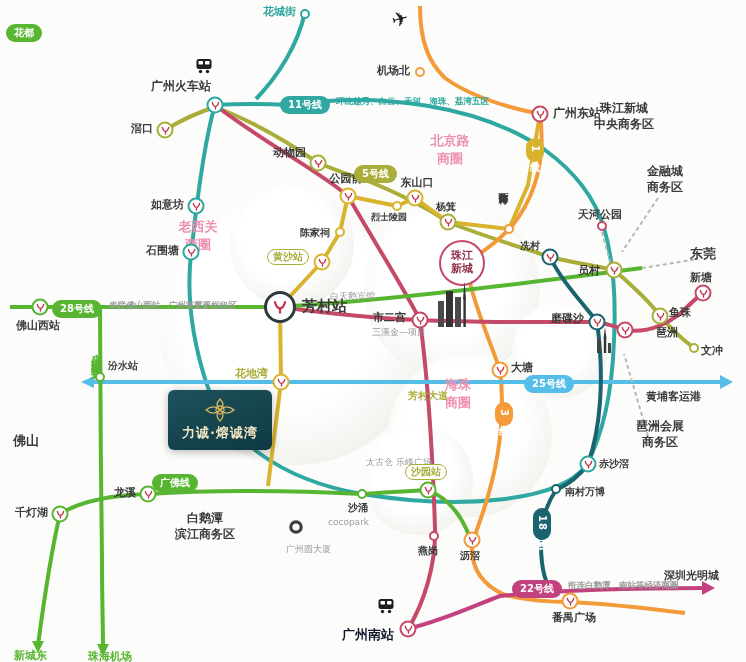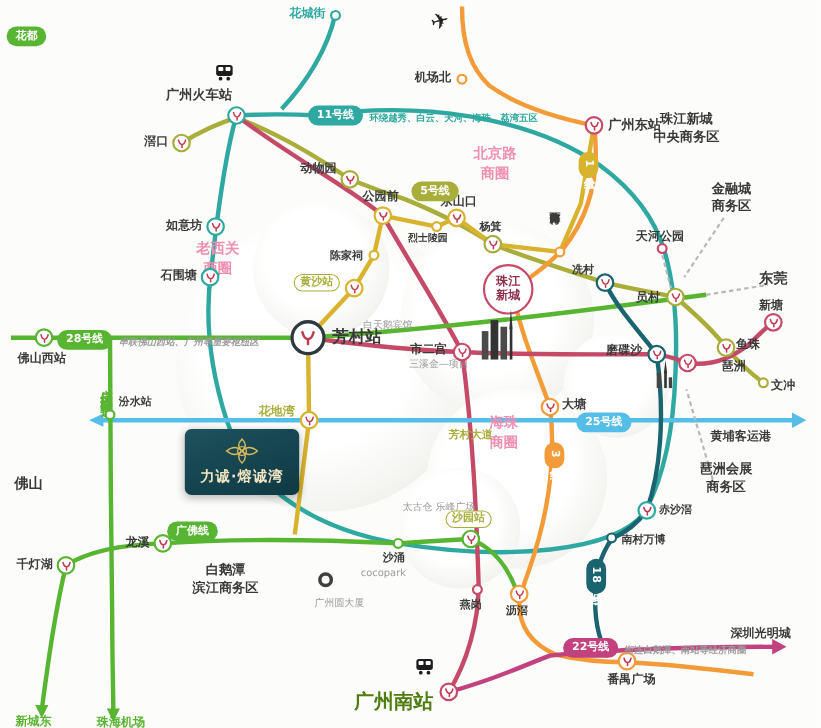--- a/index.html
+++ b/index.html
@@ -13,21 +13,21 @@
   .m-xfer{width:17px;height:17px;border-width:2px;}
   .m-dot{width:10px;height:10px;border-width:2.5px;}
   .m-big{width:32px;height:32px;border-width:3px;border-color:#2E3A3F !important;}
   .m-bigcircle{width:46px;height:46px;border-width:2.5px;}
   .bc-text{width:32px;text-align:center;font-size:11px;font-weight:bold;color:#8E3049;line-height:1.15;}
   .st-label{position:absolute;z-index:4;white-space:pre-line;line-height:1.3;font-weight:600;}
   .st-label.vertical{writing-mode:vertical-rl;}
   .st-label.pill{border:1.5px solid;background:#fff;border-radius:9px;padding:1px 5px;line-height:1.2;}
   .area-label{position:absolute;z-index:2;white-space:pre-line;line-height:1.35;text-align:center;}
   .area-label.vertical{writing-mode:vertical-rl;letter-spacing:2px;}
-  .badge{position:absolute;z-index:5;display:flex;align-items:flex-end;gap:6px;}
+  .badge{position:absolute;z-index:5;display:flex;align-items:flex-start;gap:6px;}
   .badge .pillb{color:#fff;font-size:10px;font-weight:bold;padding:2px 8px;border-radius:9px;white-space:nowrap;line-height:1.35;}
   .badge.vertical .pillb{writing-mode:vertical-rl;letter-spacing:1px;padding:7px 2px;}
   .badge .note{font-size:8.5px;white-space:nowrap;font-weight:600;}
   .icon{position:absolute;z-index:4;transform:translate(-50%,-50%);line-height:0;}
   .logo-box{position:absolute;z-index:6;left:168px;top:390px;width:104px;height:60px;
        background:linear-gradient(160deg,#1D525C,#0F3943);border-radius:6px;
        display:flex;flex-direction:column;align-items:center;justify-content:center;gap:2px;
        box-shadow:0 2px 8px rgba(0,0,0,.28);}
   .logo-title{font-size:13px;font-weight:bold;color:#F2E5C2;letter-spacing:1px;white-space:nowrap;}
   .watermark{position:absolute;z-index:8;right:2px;bottom:5px;font-size:15px;font-weight:bold;color:#101010;
@@ -270,21 +270,21 @@
       <svg viewBox="0 0 12 12" width="10" height="10">
         <path d="M2.2 2.3 C3.2 6.3 4.5 7 6 7 C7.5 7 8.8 6.3 9.8 2.3 M6 7 L6 10.3" fill="none" stroke="#C0394F" stroke-width="1.7" stroke-linecap="round"></path>
       </svg>
     </div>
     <div class="st-label" style="left: 574px; top: 611px; color: rgb(58, 58, 58); font-size: 11px; transform: translateX(-50%);">番禺广场</div>
     <div class="marker m-xfer" style="left: 408px; top: 629px; border-color: rgb(197, 74, 103);">
       <svg viewBox="0 0 12 12" width="10" height="10">
         <path d="M2.2 2.3 C3.2 6.3 4.5 7 6 7 C7.5 7 8.8 6.3 9.8 2.3 M6 7 L6 10.3" fill="none" stroke="#C0394F" stroke-width="1.7" stroke-linecap="round"></path>
       </svg>
     </div>
-    <div class="st-label" style="left: 394px; top: 627px; color: #4d7c0f; font-size: 18px; transform: translateX(-100%);">广州南站</div>
+    <div class="st-label" style="left: 394px; top: 627px; color: #0f172a; font-size: 13px; transform: translateX(-100%);">广州南站</div>
     <div class="area-label" style="left: 624px; top: 100px; color: rgb(58, 58, 58); font-size: 12px; font-weight: bold; transform: translateX(-50%);">珠江新城
 中央商务区</div>
     <div class="area-label" style="left: 665px; top: 163px; color: rgb(58, 58, 58); font-size: 12px; font-weight: bold; transform: translateX(-50%);">金融城
 商务区</div>
     <div class="area-label" style="left: 450px; top: 132px; color: rgb(238, 143, 178); font-size: 13px; font-weight: bold; transform: translateX(-50%);">北京路
 商圈</div>
     <div class="area-label" style="left: 198px; top: 218px; color: rgb(238, 143, 178); font-size: 13px; font-weight: bold; transform: translateX(-50%);">老西关
 商圈</div>
     <div class="area-label" style="left: 458px; top: 376px; color: rgb(238, 143, 178); font-size: 13px; font-weight: bold; transform: translateX(-50%);">海珠
 商圈</div>
@@ -304,21 +304,21 @@
     <div class="area-label" style="left: 372px; top: 326px; color: rgb(155, 155, 155); font-size: 9px; font-weight: normal;">三溪金—项目</div>
     <div class="area-label" style="left: 366px; top: 456px; color: rgb(155, 155, 155); font-size: 9px; font-weight: normal;">太古仓</div>
     <div class="area-label" style="left: 396px; top: 456px; color: rgb(155, 155, 155); font-size: 9px; font-weight: normal;">乐峰广场</div>
     <div class="area-label" style="left: 328px; top: 516px; color: rgb(155, 155, 155); font-size: 9px; font-weight: normal;">cocopark</div>
     <div class="area-label" style="left: 286px; top: 543px; color: rgb(155, 155, 155); font-size: 9px; font-weight: normal;">广州圆大厦</div>
     <div class="badge" style="left: 280px; top: 96px;">
       <span class="pillb" style="background: rgb(46, 168, 160);">11号线</span>
       <span class="note" style="color: rgb(46, 168, 160);">环绕越秀、白云、天河、海珠、荔湾五区</span>
     </div>
     <div class="badge" style="left: 354px; top: 165px;">
-      <span class="pillb" style="background: rgb(169, 174, 59); margin-left: 20px;">5号线</span>
+      <span class="pillb" style="background: rgb(169, 174, 59);">5号线</span>
     </div>
     <div class="badge" style="left: 52px; top: 300px;">
       <span class="pillb" style="background: rgb(88, 181, 49);">28号线</span>
       <span class="note" style="color: rgb(155, 155, 155); font-style: italic;">串联佛山西站、广州等重要枢纽区</span>
     </div>
     <div class="badge" style="left: 524px; top: 375px;">
       <span class="pillb" style="background: rgb(84, 190, 232);">25号线</span>
     </div>
     <div class="badge" style="left: 512px; top: 580px;">
       <span class="pillb" style="background: rgb(194, 65, 126);">22号线</span>

